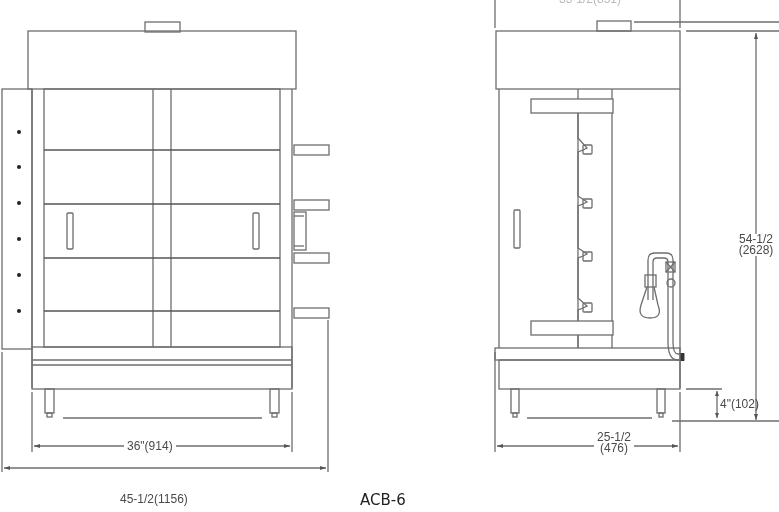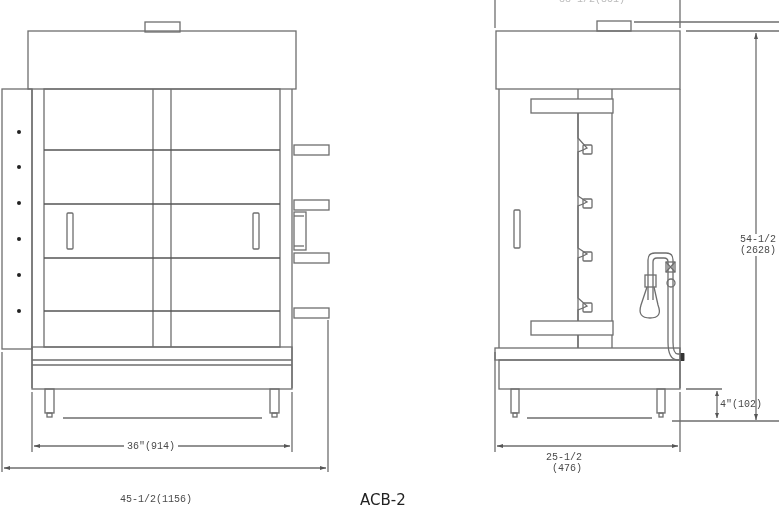--- a/index.html
+++ b/index.html
@@ -1,21 +1,21 @@
 <!DOCTYPE html>
 <html><head>
 <meta charset="utf-8">
 <style>
   html, body { margin:0; padding:0; background:#ffffff; }
   body { width:779px; height:512px; position:relative; overflow:hidden; font-family:"Liberation Sans", sans-serif; }
   svg { position:absolute; left:0; top:0; }
   .ln { stroke:#6e6e6e; stroke-width:1.3; fill:none; }
   .lnd { stroke:#555; stroke-width:1.6; fill:none; }
   .fillw { fill:#ffffff; stroke:#6e6e6e; stroke-width:1.3; }
-  .dim { position:absolute; font-size:10px; color:#4a4a4a; background:#fff; padding:0 3px; line-height:11px; text-align:right; white-space:nowrap;font-family:Liberation Mono, monospace; }
+  .dim { position:absolute; font-size:12px; color:#4a4a4a; background:#fff; padding:0 3px; line-height:11px; text-align:center; white-space:nowrap; }
   .caption { position:absolute; left:360px; top:491px; font-size:15px; color:#222; font-family:"DejaVu Sans", sans-serif; }
 </style>
 </head>
 <body>
 
 <svg width="779" height="512" viewBox="0 0 779 512">
 
   <g>
 
     <rect class="ln" x="145" y="22" width="35" height="10"></rect>
@@ -149,18 +149,18 @@
 
 <div class="dim" style="left:556px; top:-6px; color:#bbb;">33-1/2(851)</div>
 
 <div class="dim" style="left:736px; top:234px; width:40px; padding:0;">
   <div>54-1/2</div>
   <div>(2628)</div>
 </div>
 
 <div class="dim" style="left:717px; top:399px; background:transparent;">4"(102)</div>
 
-<div class="dim" style="left:544px; top:432px; width:36px; padding:0 2px;margin-top:20px;">
+<div class="dim" style="left:594px; top:432px; width:36px; padding:0 2px;">
   <div>25-1/2</div>
   <div>(476)</div>
 </div>
 
-<div class="caption">ACB-2</div>
+<div class="caption">ACB-6</div>
 
 </body></html>

